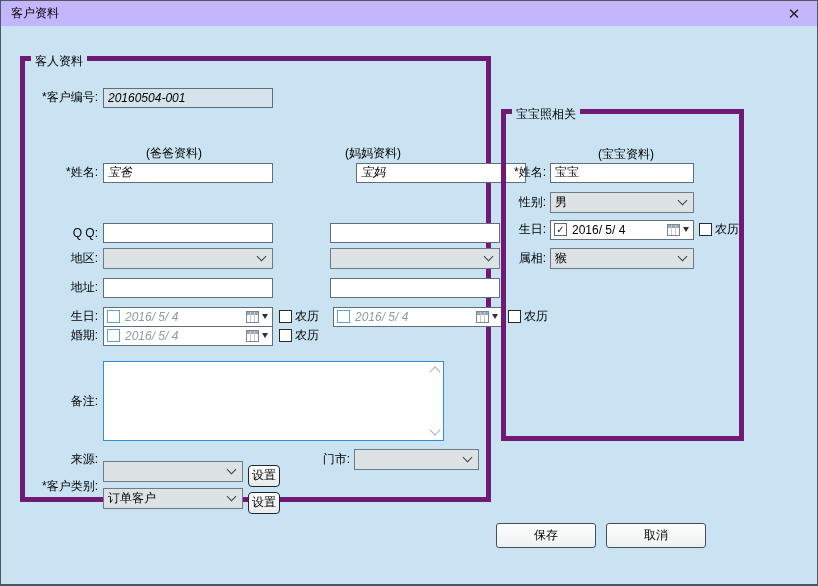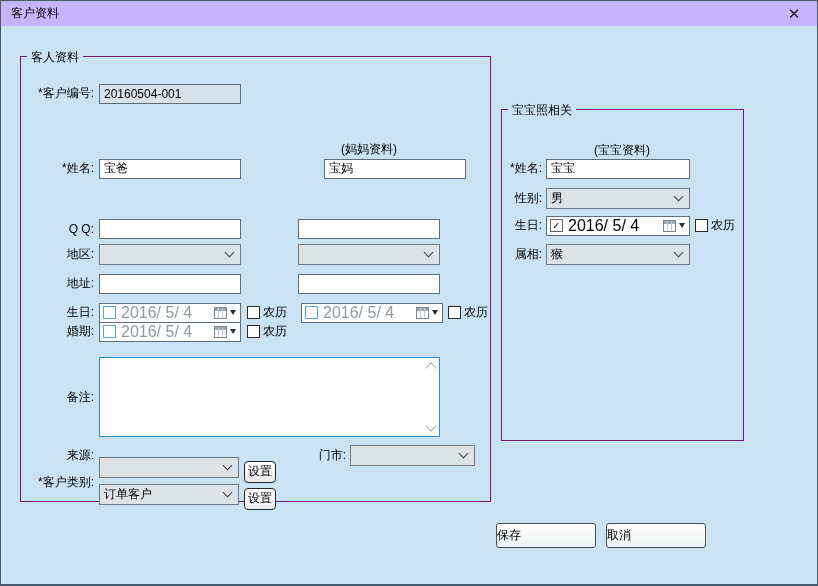--- a/index.html
+++ b/index.html
@@ -25,21 +25,21 @@
   .titlebar .title { margin-left:10px; font-size:12px; color:#000; }
   .close-btn {
     position:absolute; right:6px; top:0; width:34px; height:25px;
     display:flex; align-items:center; justify-content:center;
     font-size:15px; color:#222; cursor:pointer;
   }
 
   
   .groupbox {
     position:absolute;
-    border:1px solid #701a75;
+    border:5px solid #701a75;
   }
   .groupbox > .gb-title {
     position:absolute; top:-8px; left:6px;
     background:#c9e3f3; padding:0 4px; font-size:12px; white-space:nowrap;
   }
   .gb-guest { left:19px; top:55px; width:471px; height:446px; }
   .gb-baby  { left:500px; top:108px; width:243px; height:332px; }
 
   
   .row { position:absolute; left:0; display:flex; align-items:center; height:21px; white-space:nowrap; }
@@ -47,21 +47,21 @@
   .lbl-baby { width:44px; text-align:right; padding-right:4px; font-size:12px; }
 
   .colhead { position:absolute; width:142px; text-align:center; font-size:12px; }
 
   
   .tbox {
     height:20px; background:#fff; border:1px solid #5f6e7a;
     font-family:"Liberation Sans",sans-serif; font-size:12px; padding:1px 4px; color:#000;
   }
   .tbox.readonly { background:#d6e3ed; border-color:#5d6d79; }
-  .w142 { width:142px; } .w144 { width:144px; } .w140 { width:140px;margin-top:24px; } .w125 { width:125px; }
+  .w142 { width:170px;font-style:italic; } .w144 { width:144px; } .w140 { width:140px;margin-top:24px; } .w125 { width:125px; }
 
   .combo {
     height:21px; background:#dde2e5; border:1px solid #6e7b84;
     display:flex; align-items:center; justify-content:space-between;
     padding:0 4px; cursor:default;
   }
   .combo .combo-text { font-size:12px; color:#000; overflow:hidden; }
   .chev {
     width:7px; height:7px;
     border-right:1.4px solid #3c4348; border-bottom:1.4px solid #3c4348;
@@ -72,21 +72,21 @@
   .datepicker {
     height:20px; background:#fff; border:1px solid #5f6e7a;
     display:flex; align-items:center; padding:0 3px; position:relative;
   }
   .dp-check {
     width:13px; height:13px; background:#fff; border:1px solid #5ba2d6;
     display:flex; align-items:center; justify-content:center;
     font-size:10px; line-height:11px; color:#222; flex:0 0 auto;
   }
   .dp-check.checked { border-color:#5a6a74; }
-  .dp-text { margin-left:5px; font-size:16px; color:#8f9aa1; }
+  .dp-text { margin-left:5px; font-size:12px; color:#8f9aa1; }
   .dp-text.active { color:#000; }
   .dp-right { position:absolute; right:4px; top:0; height:100%; display:flex; align-items:center; }
   .cal-icon {
     width:13px; height:12px; border:1px solid #7b8894;
     background:
       linear-gradient(to right, transparent 3px, #c3ccd3 3px, #c3ccd3 4px, transparent 4px, transparent 7px, #c3ccd3 7px, #c3ccd3 8px, transparent 8px),
       linear-gradient(to bottom, #9aa8b2 0 3px, #fff 3px);
     margin-right:3px;
   }
   .dd-arrow {
@@ -124,21 +124,21 @@
     border:1px solid #20262b; border-radius:4px;
     background:linear-gradient(#fefefe,#e8eaec);
     font-size:12px; display:flex; align-items:center; justify-content:center;
     cursor:pointer;
     margin-top:32px;
   }
   .big-btn {
     position:absolute; width:100px; height:25px;
     border:1px solid #454f57; border-radius:3px;
     background:linear-gradient(#fdfdfd,#eef1f2);
-    font-size:12px; display:flex; align-items:center; justify-content:flex-start;
+    font-size:12px; display:flex; align-items:center; justify-content:center;
     cursor:pointer;
   }
 </style>
 </head>
 <body>
 
 <div class="dialog">
 
   <div class="titlebar">
     <span class="title">客户资料</span>
@@ -146,20 +146,21 @@
   </div>
 
   <div class="groupbox gb-guest">
     <span class="gb-title">客人资料</span>
 
     <div class="row" style="top:26px;">
       <span class="lbl">*客户编号:</span>
       <input class="tbox readonly w142" value="20160504-001" style="">
     </div>
 
+    <span class="colhead" style="top:84px; left:78px;">(爸爸资料)</span>
     <span class="colhead" style="top:84px; left:277px;">(妈妈资料)</span>
 
     <div class="row" style="top:101px;">
       <span class="lbl">*姓名:</span>
       <input class="tbox w142" value="宝爸" style="">
       <input class="tbox w142" style="margin-left: 83px;" value="宝妈">
     </div>
 
 
     <div class="row" style="top:161px;">

